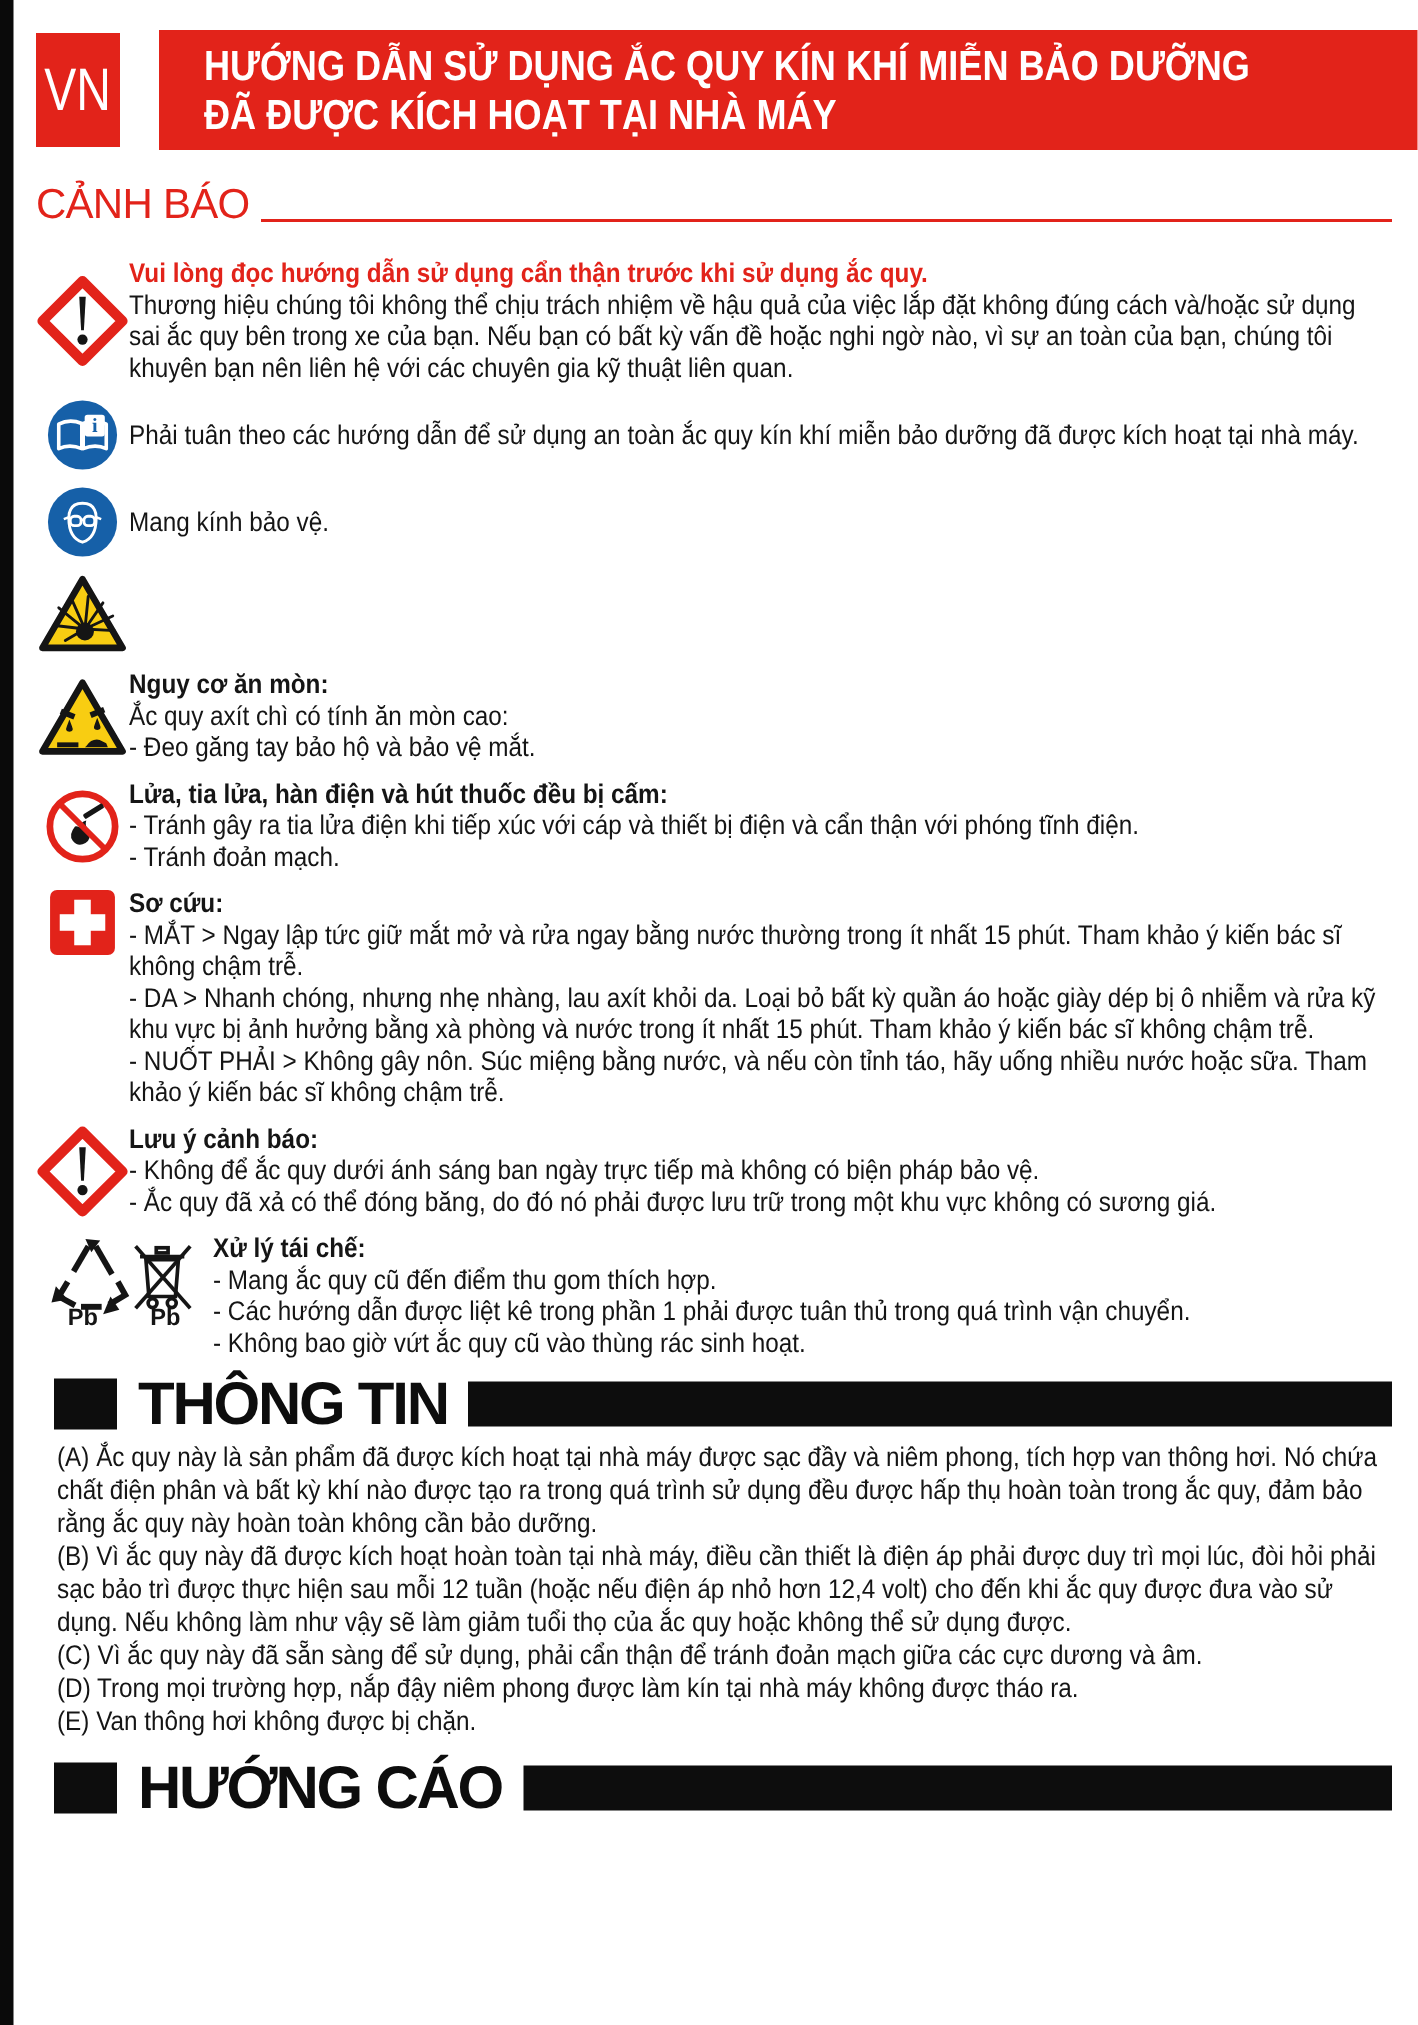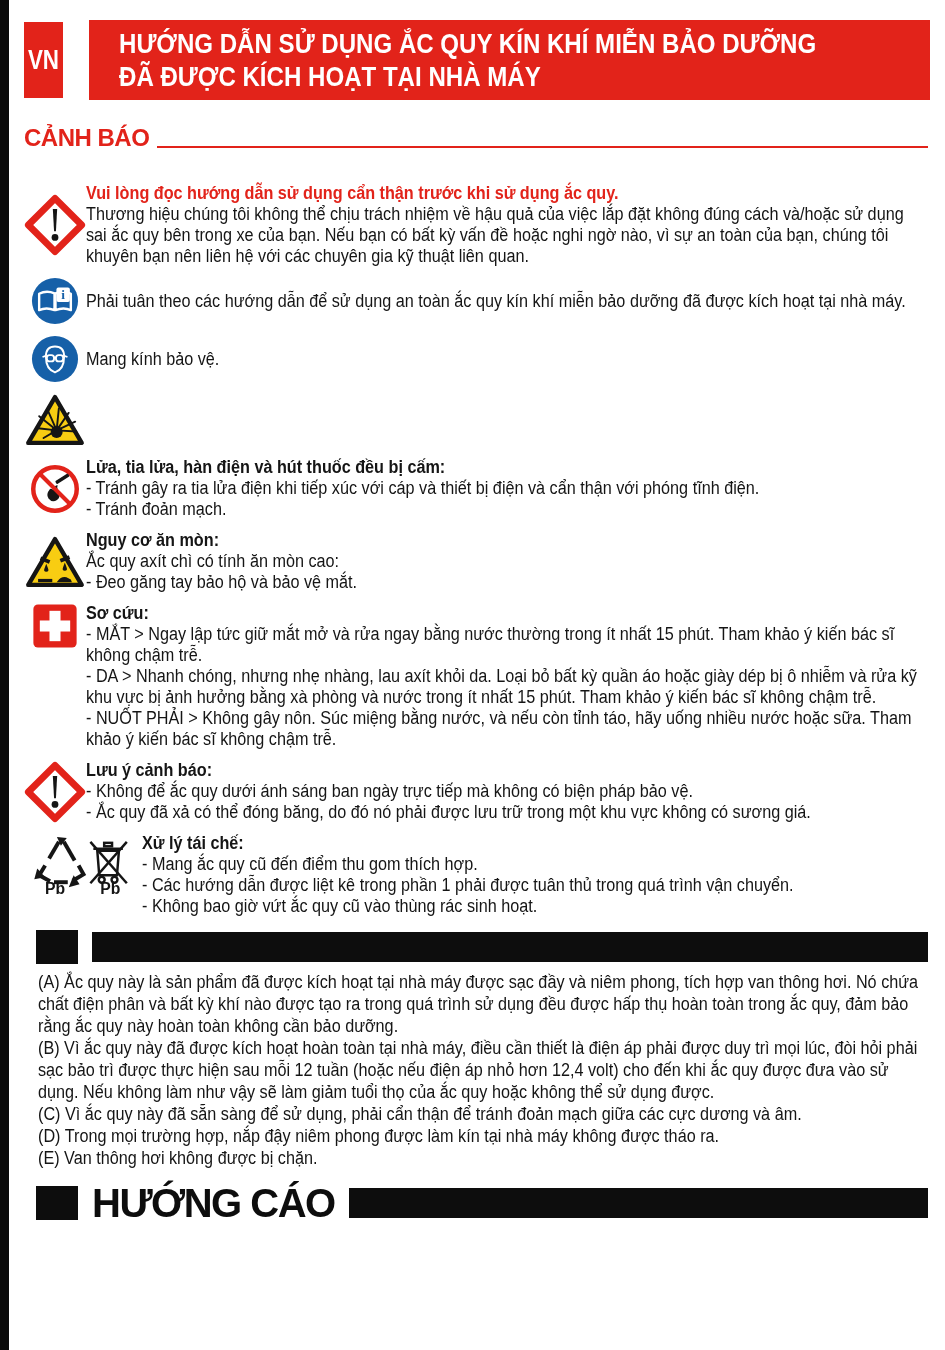--- a/index.html
+++ b/index.html
@@ -4,32 +4,32 @@
 <style>
   :root{ --red:#e2231a; --blue:#1660a8; --ink:#151515; --yellow:#f8cd12; }
   html,body{margin:0;padding:0}
   body{width:945px;height:1350px;background:#fff;font-family:"Liberation Sans",sans-serif;
        color:#151515;position:relative;overflow:hidden}
   .edge{position:absolute;left:0;top:0;width:9px;height:1350px;background:#0a0a0a}
   .page{position:absolute;left:0;top:0;width:945px;box-sizing:border-box;padding:20px 17px 0 24px}
 
   .masthead{display:flex;height:80px}
   .vn-badge{width:72px;height:76px;margin-top:2px;background:var(--red);color:#fff;
-            display:flex;align-items:center;justify-content:center;font-size:28px;font-weight:bold}
+            display:flex;align-items:center;justify-content:center;font-size:40px;font-weight:normal}
   .vn-badge span{display:inline-block;transform:scaleX(.8)}
   .title-banner{flex:1;margin-left:26px;background:var(--red);color:#fff;display:flex;
                 flex-direction:column;justify-content:center;padding-left:30px;
                 font-weight:bold;font-size:28px;line-height:33px}
   .title-banner .tl{transform:scaleX(.86);transform-origin:left center;white-space:nowrap}
 
   .warn-head{display:flex;align-items:flex-end;margin-top:24px;height:28px}
-  .warn-title{color:var(--red);font-weight:bold;font-size:24px;letter-spacing:-.5px;white-space:nowrap}
+  .warn-title{color:var(--red);font-weight:normal;font-size:28px;letter-spacing:-.5px;white-space:nowrap}
   .warn-rule{flex:1;border-bottom:2px solid var(--red);margin:0 0 4px 8px}
 
-  #warnings{margin-top:31px}
+  #warnings{margin-top:20px}
   .warn-row{display:flex;align-items:flex-start;margin-bottom:10px}
   .warn-row.center{align-items:center}
   .ic{flex:0 0 62px;display:flex;justify-content:center;align-items:center}
   .warn-row.wide .ic{flex:0 0 116px;justify-content:center;padding-left:2px}
   .wtext{flex:1;min-width:0;font-size:18px;line-height:21px}
   .cx{transform:scaleX(.9);transform-origin:left top;width:111%}
   .lead{color:var(--red);font-weight:bold}
   .hd{font-weight:bold}
 
   .sec-banner{display:flex;align-items:center;margin-top:12px;height:36px}
@@ -125,57 +125,57 @@
               <line x1="58" y1="68" x2="94" y2="70"></line>
               <line x1="58" y1="68" x2="24" y2="64"></line>
               <line x1="58" y1="68" x2="34" y2="82"></line>
             </g>
             <circle cx="58" cy="71" r="11" fill="#151515"></circle>
           </svg>
         </div>
       </div>
       <div class="warn-row center">
         <div class="ic">
-          <svg width="50" height="50" viewBox="0 0 100 100">
-            <circle cx="50" cy="50" r="43.5" fill="#fff" stroke="#e2231a" stroke-width="9"></circle>
-            <rect x="50" y="26" width="30" height="7" rx="2" transform="rotate(-32 65 30)" fill="#151515"></rect>
-            <path d="M40 50 q-9 11 -3 19 q7 9 17 3 q9 -6 3 -17 q-4 -7 -2 -13 q-8 2 -9 9 q-4 -2 -6 -1 z" fill="#151515"></path>
-            <line x1="20" y1="20" x2="80" y2="80" stroke="#e2231a" stroke-width="8"></line>
-          </svg>
-        </div>
-        <div class="wtext">
-          <div class="cx">
-            <div class="hd">Lửa, tia lửa, hàn điện và hút thuốc đều bị cấm:</div>
-            <div class="ln">- Tránh gây ra tia lửa điện khi tiếp xúc với cáp và thiết bị điện và cẩn thận với phóng tĩnh điện.</div>
-            <div class="ln">- Tránh đoản mạch.</div>
-          </div>
-        </div>
-      </div>
-      <div class="warn-row center">
-        <div class="ic">
           <svg width="60" height="54" viewBox="0 0 110 98">
             <polygon points="55,7 104,91 6,91" fill="#f8cd12" stroke="#151515" stroke-width="8" stroke-linejoin="round"></polygon>
             <g fill="#151515">
               <rect x="28" y="42" width="18" height="7" transform="rotate(22 37 45)"></rect>
               <path d="M36 60 q-3 7 3 7 q6 0 3 -7 l-3 -8 z"></path>
               <rect x="64" y="40" width="18" height="7" transform="rotate(-22 73 43)"></rect>
               <path d="M70 58 q-3 7 3 7 q6 0 3 -7 l-3 -8 z"></path>
               <rect x="24" y="80" width="26" height="6"></rect>
               <path d="M60 84 q6 -9 16 -7 l8 4 2 5 h-28 z"></path>
             </g>
           </svg>
         </div>
         <div class="wtext">
           <div class="cx">
             <div class="hd">Nguy cơ ăn mòn:</div>
             <div class="ln">Ắc quy axít chì có tính ăn mòn cao:</div>
             <div class="ln">- Đeo găng tay bảo hộ và bảo vệ mắt.</div>
           </div>
         </div>
       </div>
+      <div class="warn-row center">
+        <div class="ic">
+          <svg width="50" height="50" viewBox="0 0 100 100">
+            <circle cx="50" cy="50" r="43.5" fill="#fff" stroke="#e2231a" stroke-width="9"></circle>
+            <rect x="50" y="26" width="30" height="7" rx="2" transform="rotate(-32 65 30)" fill="#151515"></rect>
+            <path d="M40 50 q-9 11 -3 19 q7 9 17 3 q9 -6 3 -17 q-4 -7 -2 -13 q-8 2 -9 9 q-4 -2 -6 -1 z" fill="#151515"></path>
+            <line x1="20" y1="20" x2="80" y2="80" stroke="#e2231a" stroke-width="8"></line>
+          </svg>
+        </div>
+        <div class="wtext">
+          <div class="cx">
+            <div class="hd">Lửa, tia lửa, hàn điện và hút thuốc đều bị cấm:</div>
+            <div class="ln">- Tránh gây ra tia lửa điện khi tiếp xúc với cáp và thiết bị điện và cẩn thận với phóng tĩnh điện.</div>
+            <div class="ln">- Tránh đoản mạch.</div>
+          </div>
+        </div>
+      </div>
       <div class="warn-row">
         <div class="ic">
           <svg width="46" height="46" viewBox="0 0 100 100">
             <rect x="3" y="3" width="94" height="94" rx="10" fill="#e2231a"></rect>
             <rect x="38" y="17" width="24" height="66" fill="#fff"></rect>
             <rect x="17" y="38" width="66" height="24" fill="#fff"></rect>
           </svg>
         </div>
         <div class="wtext">
           <div class="cx">
@@ -236,20 +236,21 @@
             <div class="ln">- Mang ắc quy cũ đến điểm thu gom thích hợp.</div>
             <div class="ln">- Các hướng dẫn được liệt kê trong phần 1 phải được tuân thủ trong quá trình vận chuyển.</div>
             <div class="ln">- Không bao giờ vứt ắc quy cũ vào thùng rác sinh hoạt.</div>
           </div>
         </div>
       </div>
     </div>
 
   <div class="sec-banner">
     <div class="sq"></div>
+    <div class="sec-title">THÔNG TIN</div>
     <div class="bar"></div>
   </div>
   <div class="sec-text" id="info-text">
       <div class="cx">
         <p>(A) Ắc quy này là sản phẩm đã được kích hoạt tại nhà máy được sạc đầy và niêm phong, tích hợp van thông hơi. Nó chứa chất điện phân và bất kỳ khí nào được tạo ra trong quá trình sử dụng đều được hấp thụ hoàn toàn trong ắc quy, đảm bảo rằng ắc quy này hoàn toàn không cần bảo dưỡng.</p>
         <p>(B) Vì ắc quy này đã được kích hoạt hoàn toàn tại nhà máy, điều cần thiết là điện áp phải được duy trì mọi lúc, đòi hỏi phải sạc bảo trì được thực hiện sau mỗi 12 tuần (hoặc nếu điện áp nhỏ hơn 12,4 volt) cho đến khi ắc quy được đưa vào sử dụng. Nếu không làm như vậy sẽ làm giảm tuổi thọ của ắc quy hoặc không thể sử dụng được.</p>
         <p>(C) Vì ắc quy này đã sẵn sàng để sử dụng, phải cẩn thận để tránh đoản mạch giữa các cực dương và âm.</p>
         <p>(D) Trong mọi trường hợp, nắp đậy niêm phong được làm kín tại nhà máy không được tháo ra.</p>
         <p>(E) Van thông hơi không được bị chặn.</p>
       </div>

